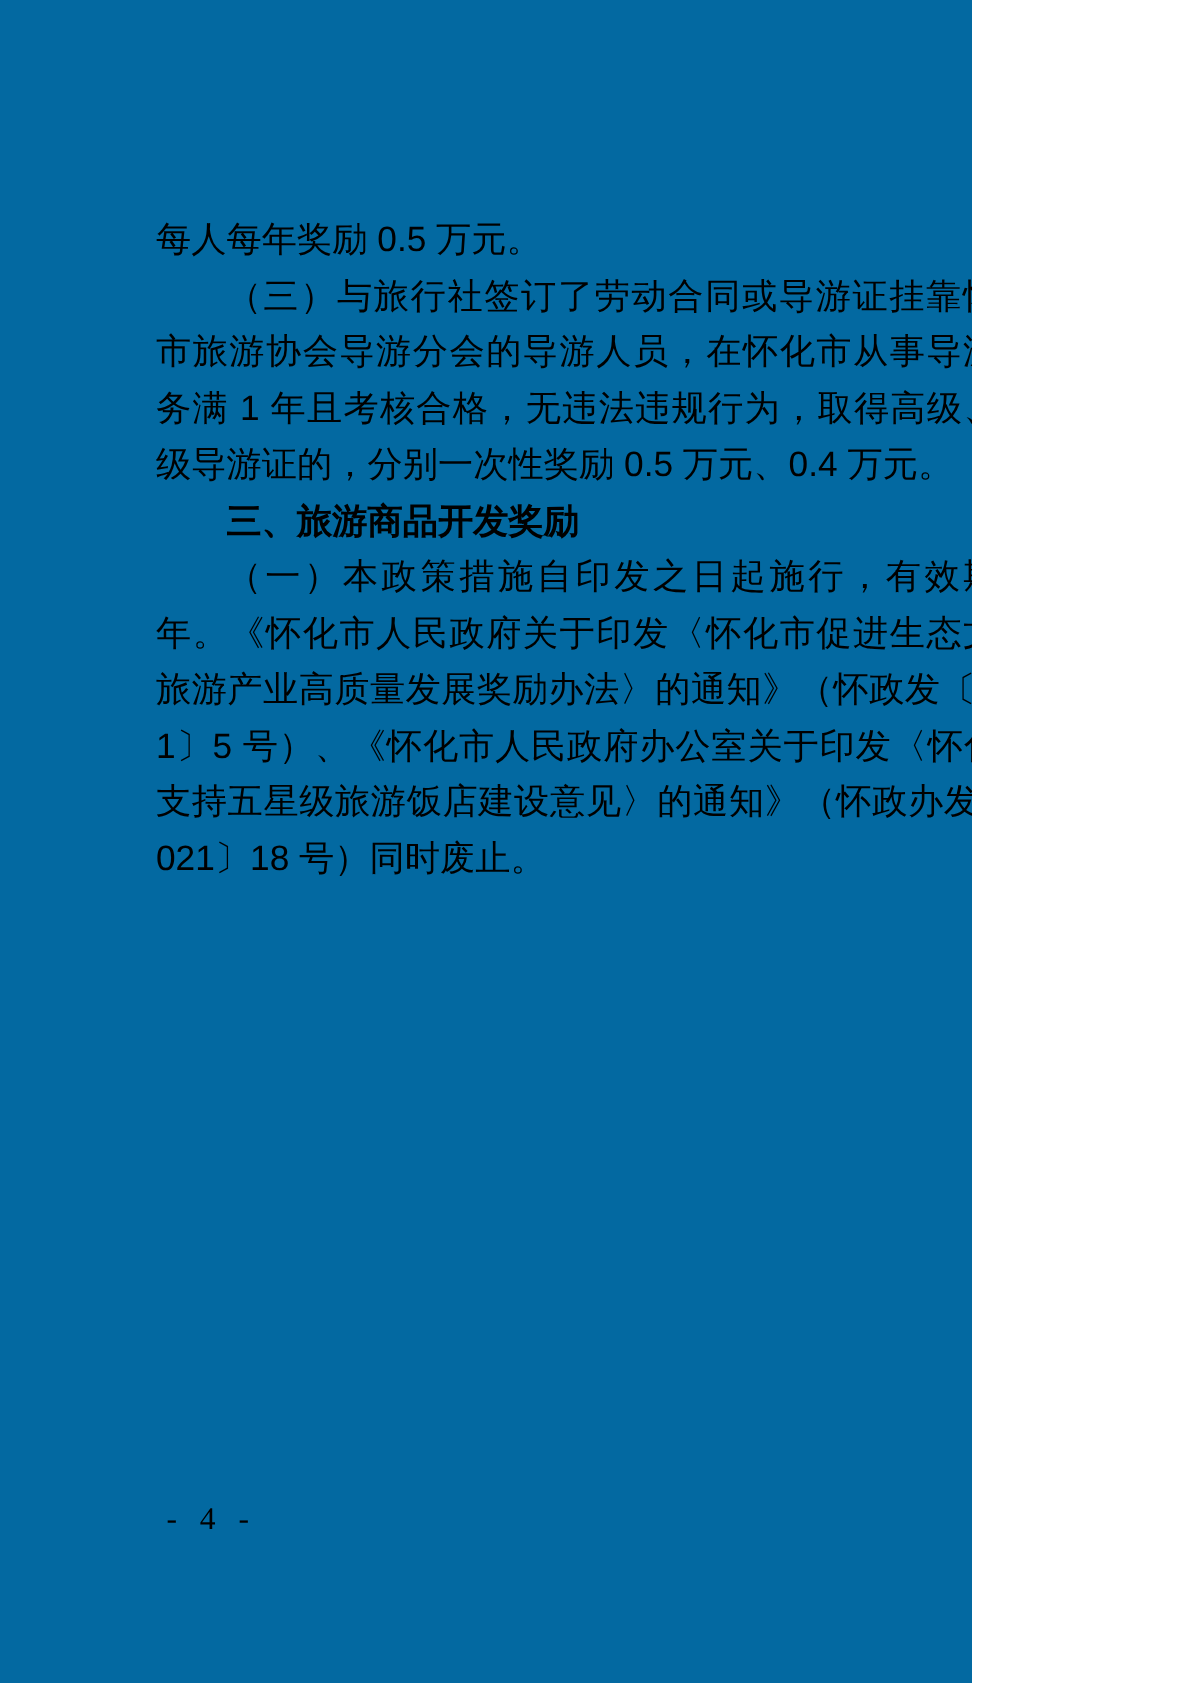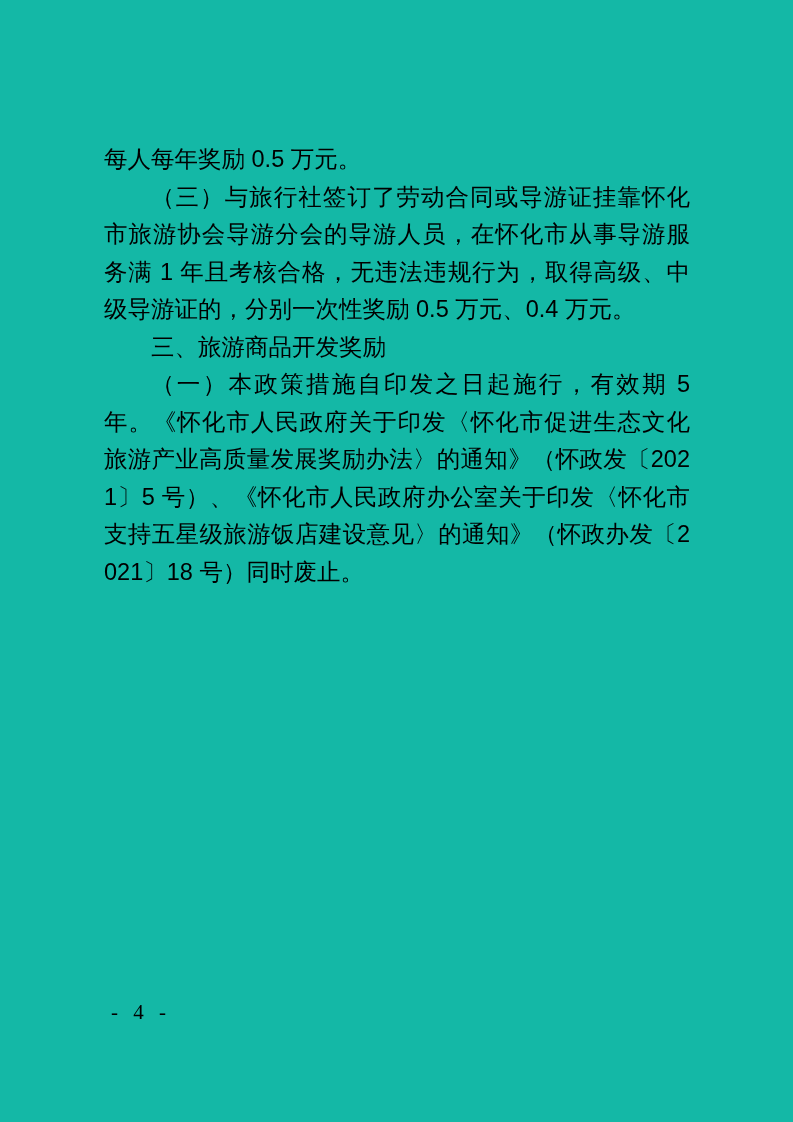--- a/index.html
+++ b/index.html
@@ -2,23 +2,23 @@
 <html><head>
 <meta charset="utf-8">
 <style>
   html, body {
     margin: 0;
     padding: 0;
     background: #ffffff;
   }
   .page {
     position: relative;
-    width: 793px;
+    width: 648px;
     height: 1122px;
-    background: #14b8a6;
+    background: #0369a1;
     overflow: hidden;
     font-family: "Liberation Sans", sans-serif;
   }
   .doc-body {
     position: absolute;
     left: 104px;
     top: 141px;
     width: 586px;
     color: #000000;
     font-size: 23.5px;
@@ -27,20 +27,21 @@
   }
   .para {
     margin: 0;
     word-break: break-all;
   }
   .para.indent {
     text-indent: 2em;
   }
   .para.heading {
     text-align: left;
+    font-weight: bold;
   }
   .page-number {
     position: absolute;
     left: 111px;
     top: 1000px;
     color: #000000;
     font-family: "Liberation Serif", serif;
     font-size: 21px;
     letter-spacing: 5px;
     white-space: pre;

